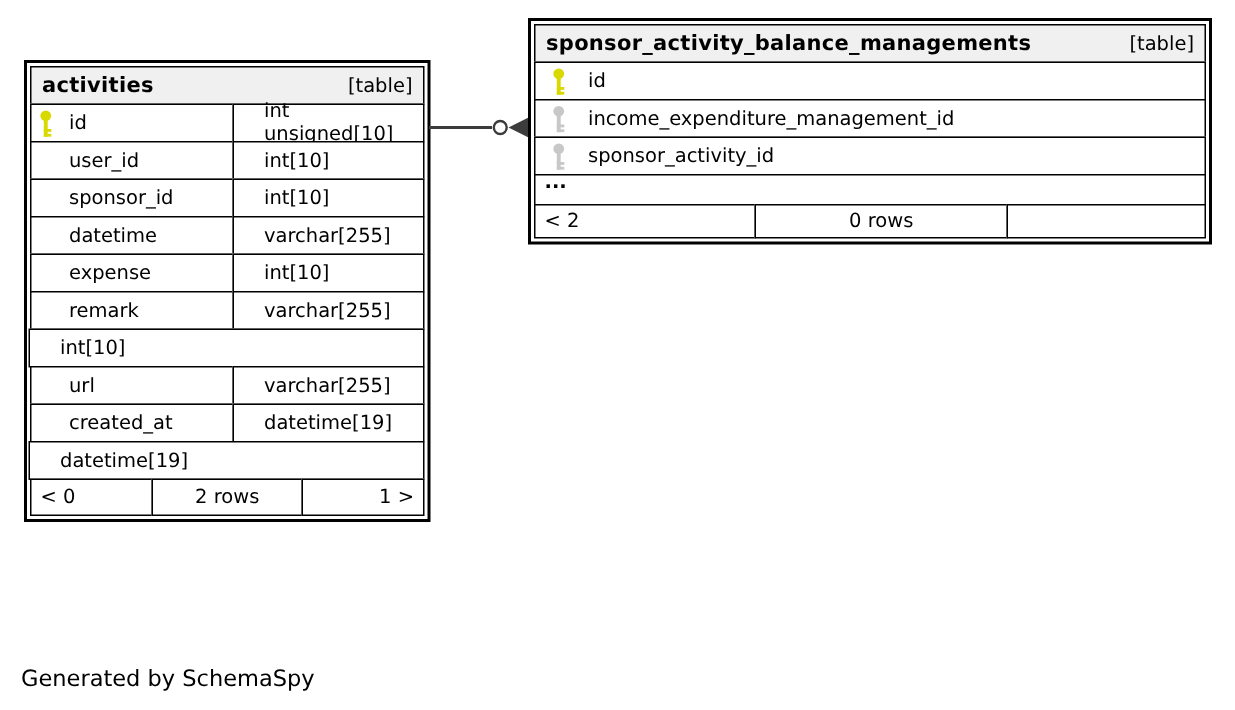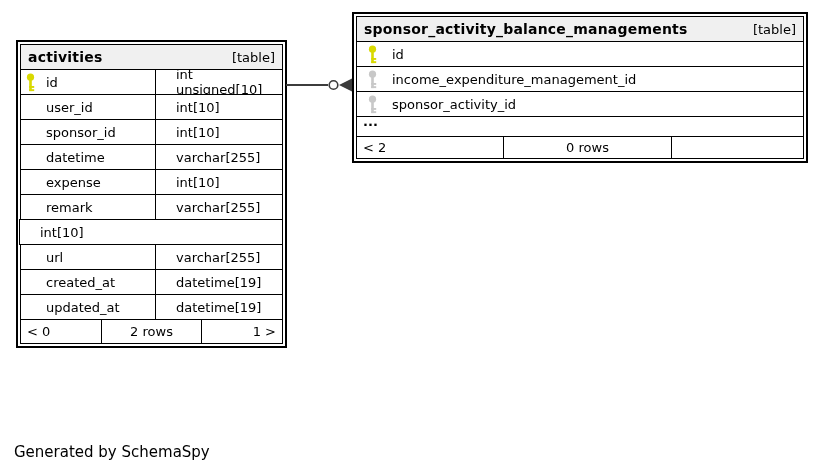--- a/index.html
+++ b/index.html
@@ -123,24 +123,20 @@
         <div class="cell type">varchar[255]</div>
       </div>
       <div class="row">
         <div class="cell name">
           <span class="keyslot"></span>
           <span>created_at</span>
         </div>
         <div class="cell type">datetime[19]</div>
       </div>
       <div class="row">
-        <div class="cell name">
-          <span class="keyslot"></span>
-          <span>updated_at</span>
-        </div>
         <div class="cell type">datetime[19]</div>
       </div>
     </div>
     <div class="ftr">
       <div class="fcell lft">&lt; 0</div>
       <div class="fcell mid">2 rows</div>
       <div class="fcell rgt">1 &gt;</div>
     </div>
   </div>
 

